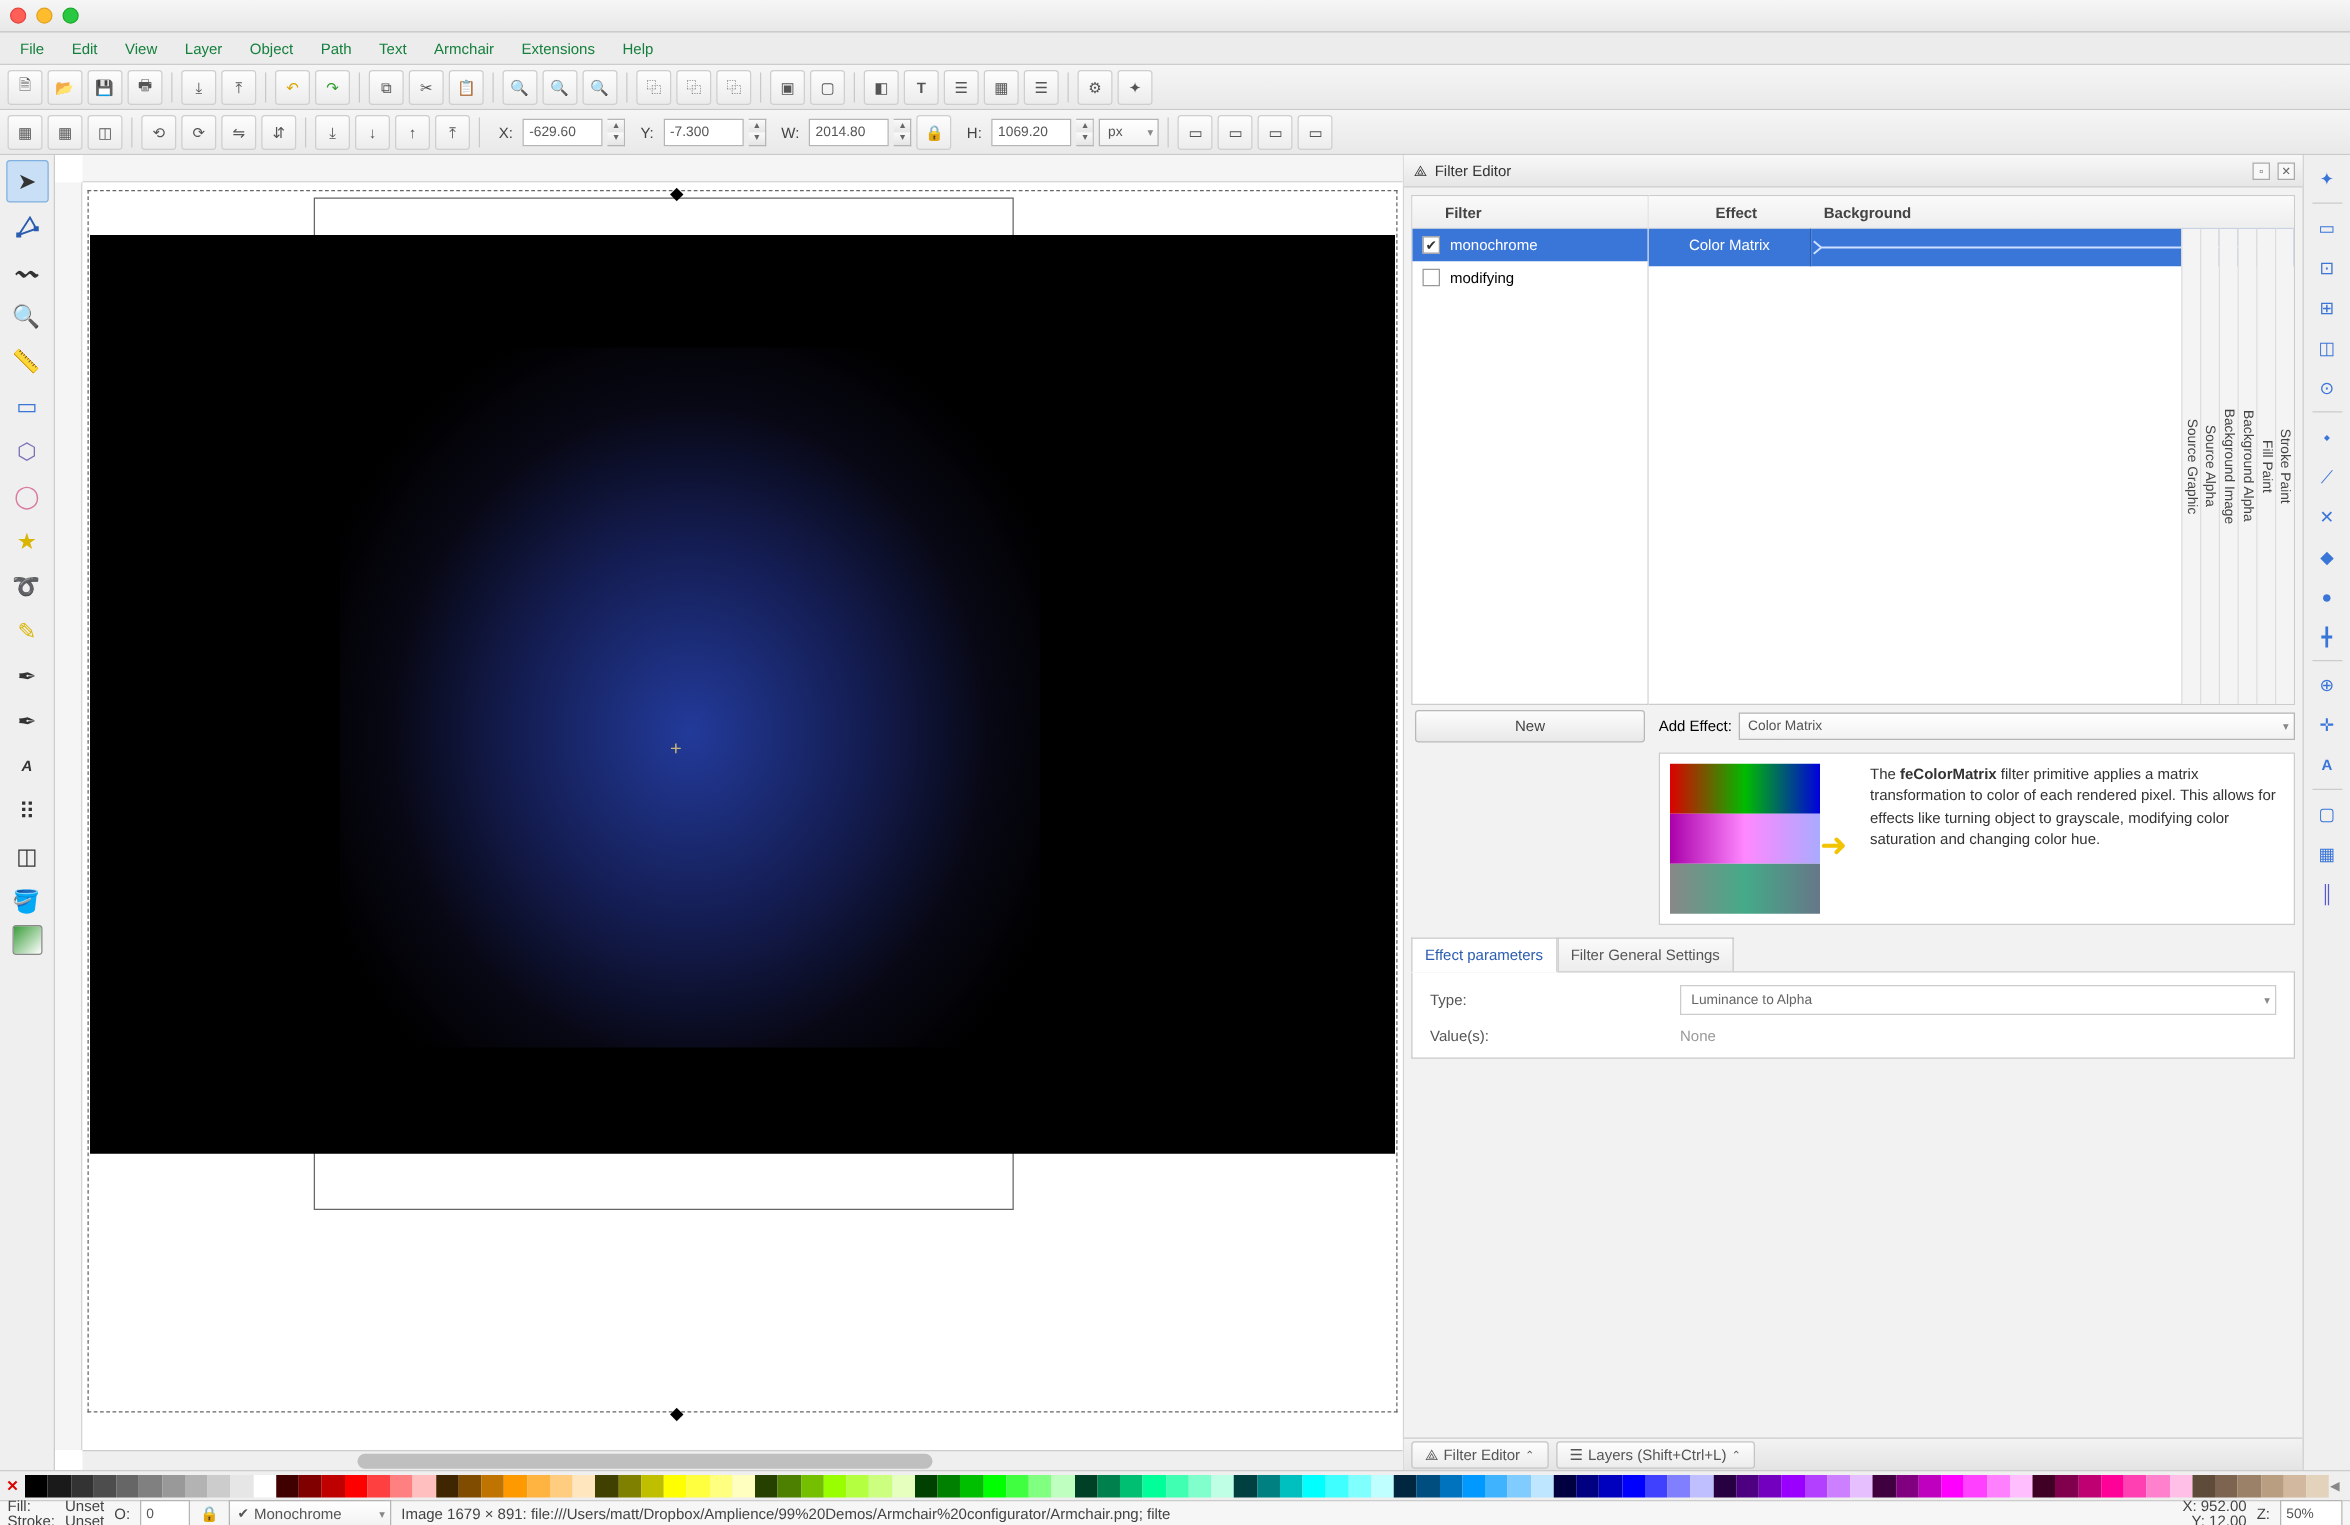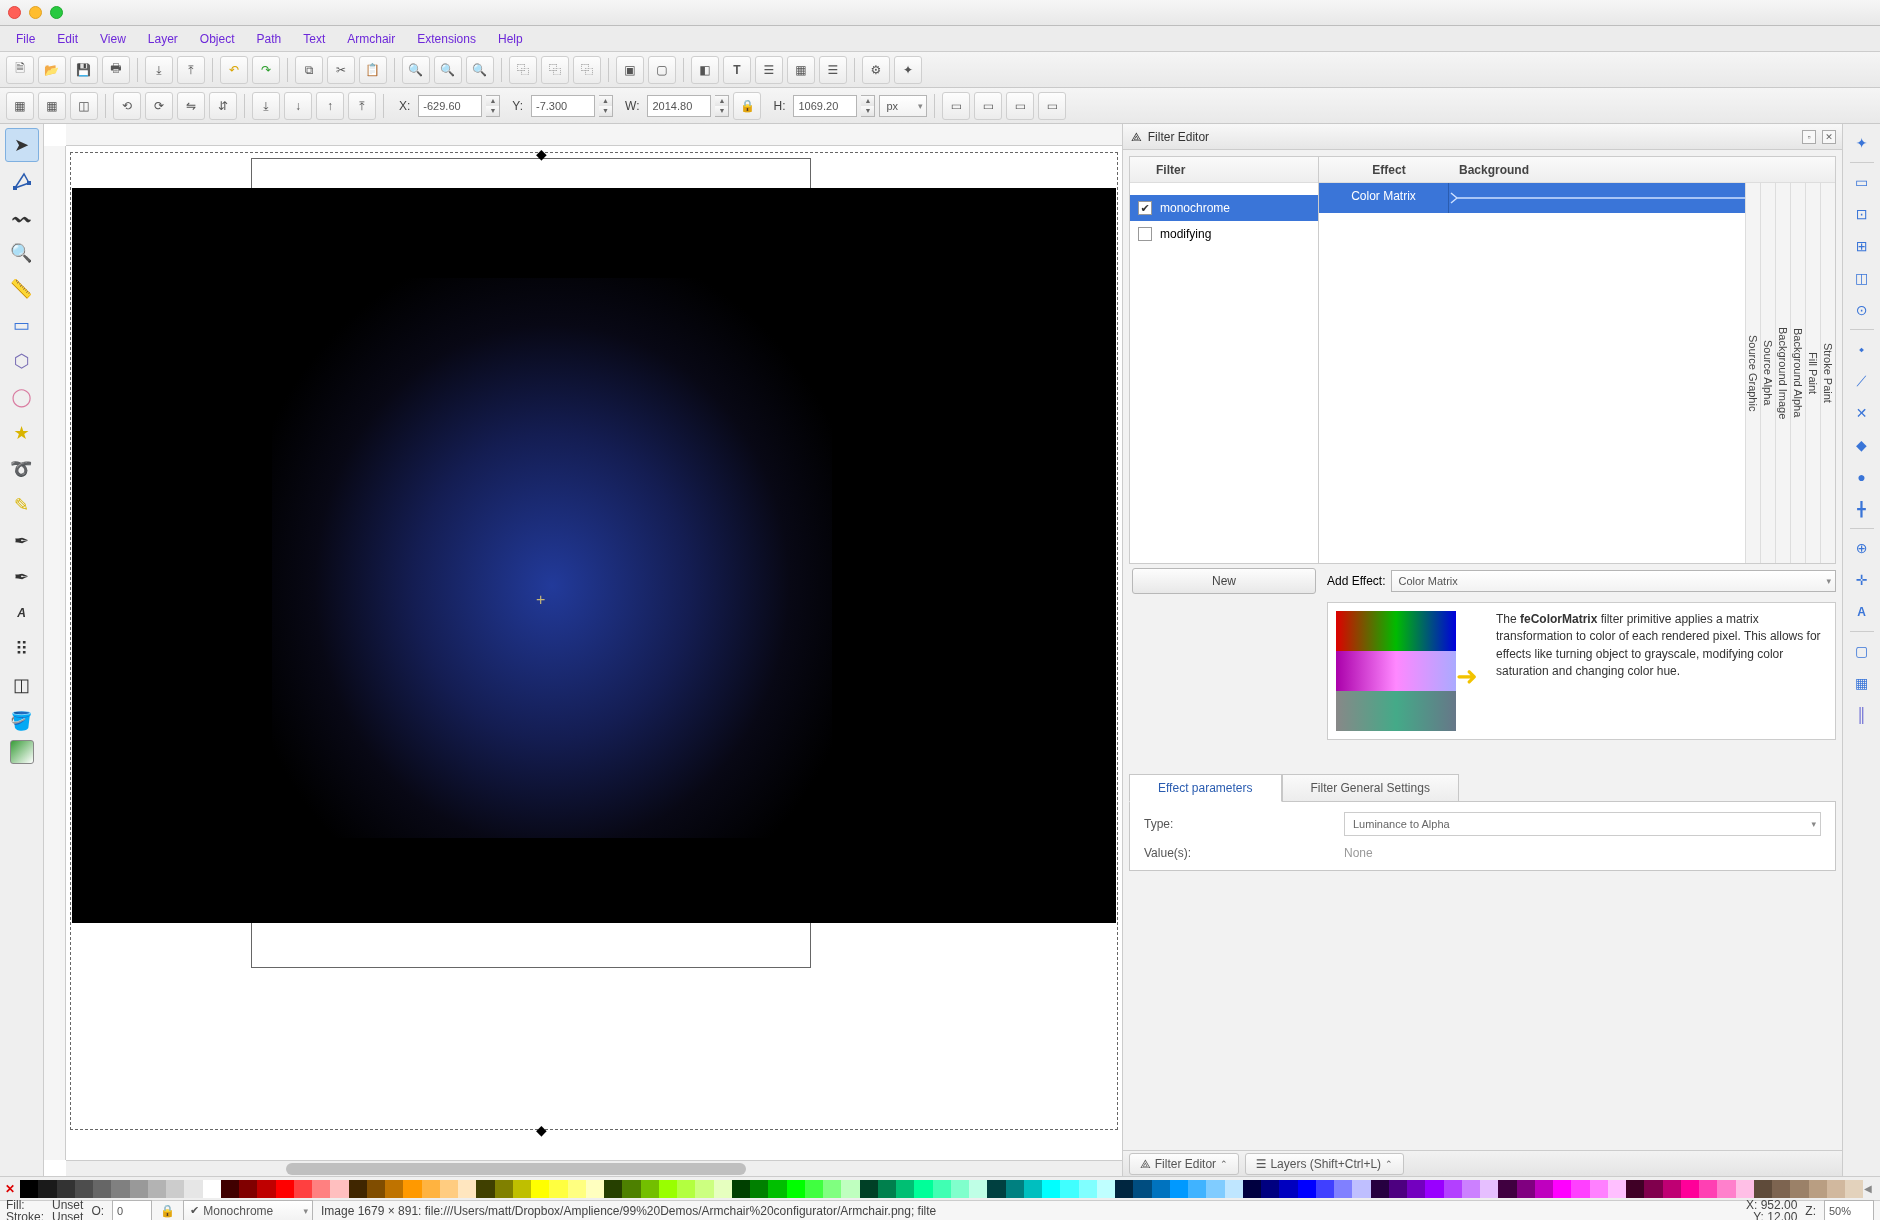--- a/index.html
+++ b/index.html
@@ -10,21 +10,21 @@
 .traffic { display: flex; gap: 8px; }
 .tl { width: 13px; height: 13px; border-radius: 50%; }
 .tl.r { background: #ff5f57; border:1px solid #e24640;}
 .tl.y { background: #ffbd2e; border:1px solid #e1a224;}
 .tl.g { background: #28c940; border:1px solid #1daa2e;}
 .title-center { position: absolute; left:0; right:0; text-align:center; font-size:13px; color:#333; }
 .title-center .xi { font-family: serif; border:1px solid #888; padding:0 2px; margin-right:4px; background:#fff;}
 
 
 .menubar { height: 26px; background: #ececec; display: flex; align-items: center; padding: 0 6px; gap: 2px; border-bottom:1px solid #ccc;}
-.menubar span { padding: 3px 10px; color:#6d28d9; }
+.menubar span { padding: 3px 10px; color:#15803d; }
 
 
 .toolbar { height: 36px; background: linear-gradient(#f5f5f5,#e9e9e9); border-bottom:1px solid #c9c9c9; display:flex; align-items:center; padding:0 6px; gap:4px;}
 .tb-btn { width:28px; height:28px; border:1px solid #cfcfcf; background:linear-gradient(#fdfdfd,#ececec); border-radius:3px; display:flex; align-items:center; justify-content:center; color:#555;}
 .tb-sep { width:1px; height:24px; background:#c9c9c9; margin:0 3px;}
 .tb2 { height:36px; }
 .num-in { width:64px; height:22px; border:1px solid #b5b5b5; background:#fff; padding:0 4px; font-size:11px; color:#555;}
 .spin { width:14px; height:22px; display:flex; flex-direction:column; border:1px solid #b5b5b5; border-left:none;}
 .spin div{flex:1; display:flex; align-items:center; justify-content:center; font-size:7px; color:#666; background:linear-gradient(#fafafa,#e5e5e5);}
 .lbl { color:#444; margin:0 4px 0 8px;}
@@ -50,21 +50,21 @@
 .hscroll{ height:16px; background:#efefef; border-top:1px solid #ccc; margin-left:22px; position:relative;}
 .hscroll .thumb{ position:absolute; top:2px; height:12px; background:#bfbfbf; border-radius:6px;}
 
 
 .rpanel{ width:720px; background:#f2f2f2; border-left:1px solid #ccc; display:flex; flex-direction:column;}
 .rp-title{ height:26px; background:linear-gradient(#f8f8f8,#e6e6e6); border-bottom:1px solid #ccc; display:flex; align-items:center; padding:0 8px; gap:6px; font-size:12px; color:#333; position:relative;}
 .rp-title .winbtns{ position:absolute; right:6px; display:flex; gap:6px;}
 .rp-title .wb{ width:14px; height:14px; border:1px solid #aaa; background:#f8f8f8; font-size:9px; display:flex; align-items:center; justify-content:center; color:#666;}
 .rp-body{ flex:1; display:flex; flex-direction:column; padding:6px; gap:0;}
 .rp-cols{ display:flex; flex:0 0 408px;}
-.filters-col{ width:190px; background:#fff; border:1px solid #ccc; display:flex; flex-direction:column;gap:12px;}
+.filters-col{ width:190px; background:#fff; border:1px solid #ccc; display:flex; flex-direction:column;}
 .col-head{ height:26px; display:flex; align-items:center; border-bottom:1px solid #ddd; background:linear-gradient(#fafafa,#eee);}
 .col-head span{ padding:0 12px 0 26px; color:#444; font-weight:bold;}
 .flt-item{ padding:6px 8px; display:flex; align-items:center; gap:8px;}
 .flt-item.sel{ background:#3a75d8; color:#fff;}
 .chk{ width:14px; height:14px; border:1px solid #999; background:#fff; display:flex; align-items:center; justify-content:center; font-size:11px; color:#333;}
 .effects-col{ flex:1; background:#fff; border:1px solid #ccc; border-left:none; display:flex; flex-direction:column; position:relative;text-align:center;}
 .eff-head{ height:26px; display:flex; align-items:center; border-bottom:1px solid #ddd; background:linear-gradient(#fafafa,#eee);}
 .eff-head .c1{ width:130px; padding-left:10px; font-weight:bold; color:#444;}
 .eff-head .c2{ padding-left:10px; font-weight:bold; color:#444;}
 .eff-row{ display:flex; align-items:stretch;}
@@ -77,21 +77,21 @@
 .newbtn{ width:184px; height:26px; border:1px solid #b8b8b8; background:linear-gradient(#fdfdfd,#e8e8e8); border-radius:3px; color:#444;}
 .add-eff-wrap{ flex:1; display:flex; align-items:center; gap:6px;}
 .desc-box{ margin-top:8px; background:#fff; border:1px solid #ccc; padding:8px; display:flex; gap:12px; align-items:flex-start; margin-left:198px;}
 .grad-thumb{ width:120px; height:120px; display:flex; flex-direction:column;}
 .grad-thumb .g1{flex:1; background:linear-gradient(90deg,#d00,#0b0,#00d);}
 .grad-thumb .g2{flex:1; background:linear-gradient(90deg,#a0a,#f8f,#aaf);}
 .grad-thumb .g3{flex:1; background:linear-gradient(90deg,#888,#4a8,#678);}
 .arrow-y{ width:28px; height:20px; align-self:center; color:#f2c300; font-size:26px;}
 .desc-text{ flex:1; color:#333; line-height:1.45;}
 .tabs{ display:flex; margin-top:10px;}
-.tab{ padding:6px 28px; border:1px solid #c7c7c7; background:linear-gradient(#fafafa,#ececec); color:#555; border-bottom:none;margin-top:24px;}
+.tab{ padding:6px 10px; border:1px solid #c7c7c7; background:linear-gradient(#fafafa,#ececec); color:#555; border-bottom:none;}
 .tab.active{ background:#fff; color:#2a5cb0; border-bottom:1px solid #fff; position:relative; z-index:2;}
 .params{ border:1px solid #c7c7c7; background:#fff; padding:10px 14px; display:flex; flex-direction:column; gap:10px; margin-top:-1px;}
 .prow{ display:flex; align-items:center;}
 .prow label{ width:200px; color:#555;}
 .prow .val{ flex:1; height:24px; border:1px solid #ccc; background:#fff; display:flex; align-items:center; padding:0 8px; color:#666;}
 .prow .valtxt{ color:#999; flex:1;}
 .bottom-tabs{ height:26px; background:linear-gradient(#f2f2f2,#e4e4e4); border-top:1px solid #ccc; display:flex; align-items:center; gap:6px; padding:0 6px;}
 .btab{ padding:3px 10px; border:1px solid #c5c5c5; background:linear-gradient(#fdfdfd,#ececec); border-radius:3px; color:#555; display:flex; align-items:center; gap:4px;}
 .btab .carr{ font-size:9px;}
 

